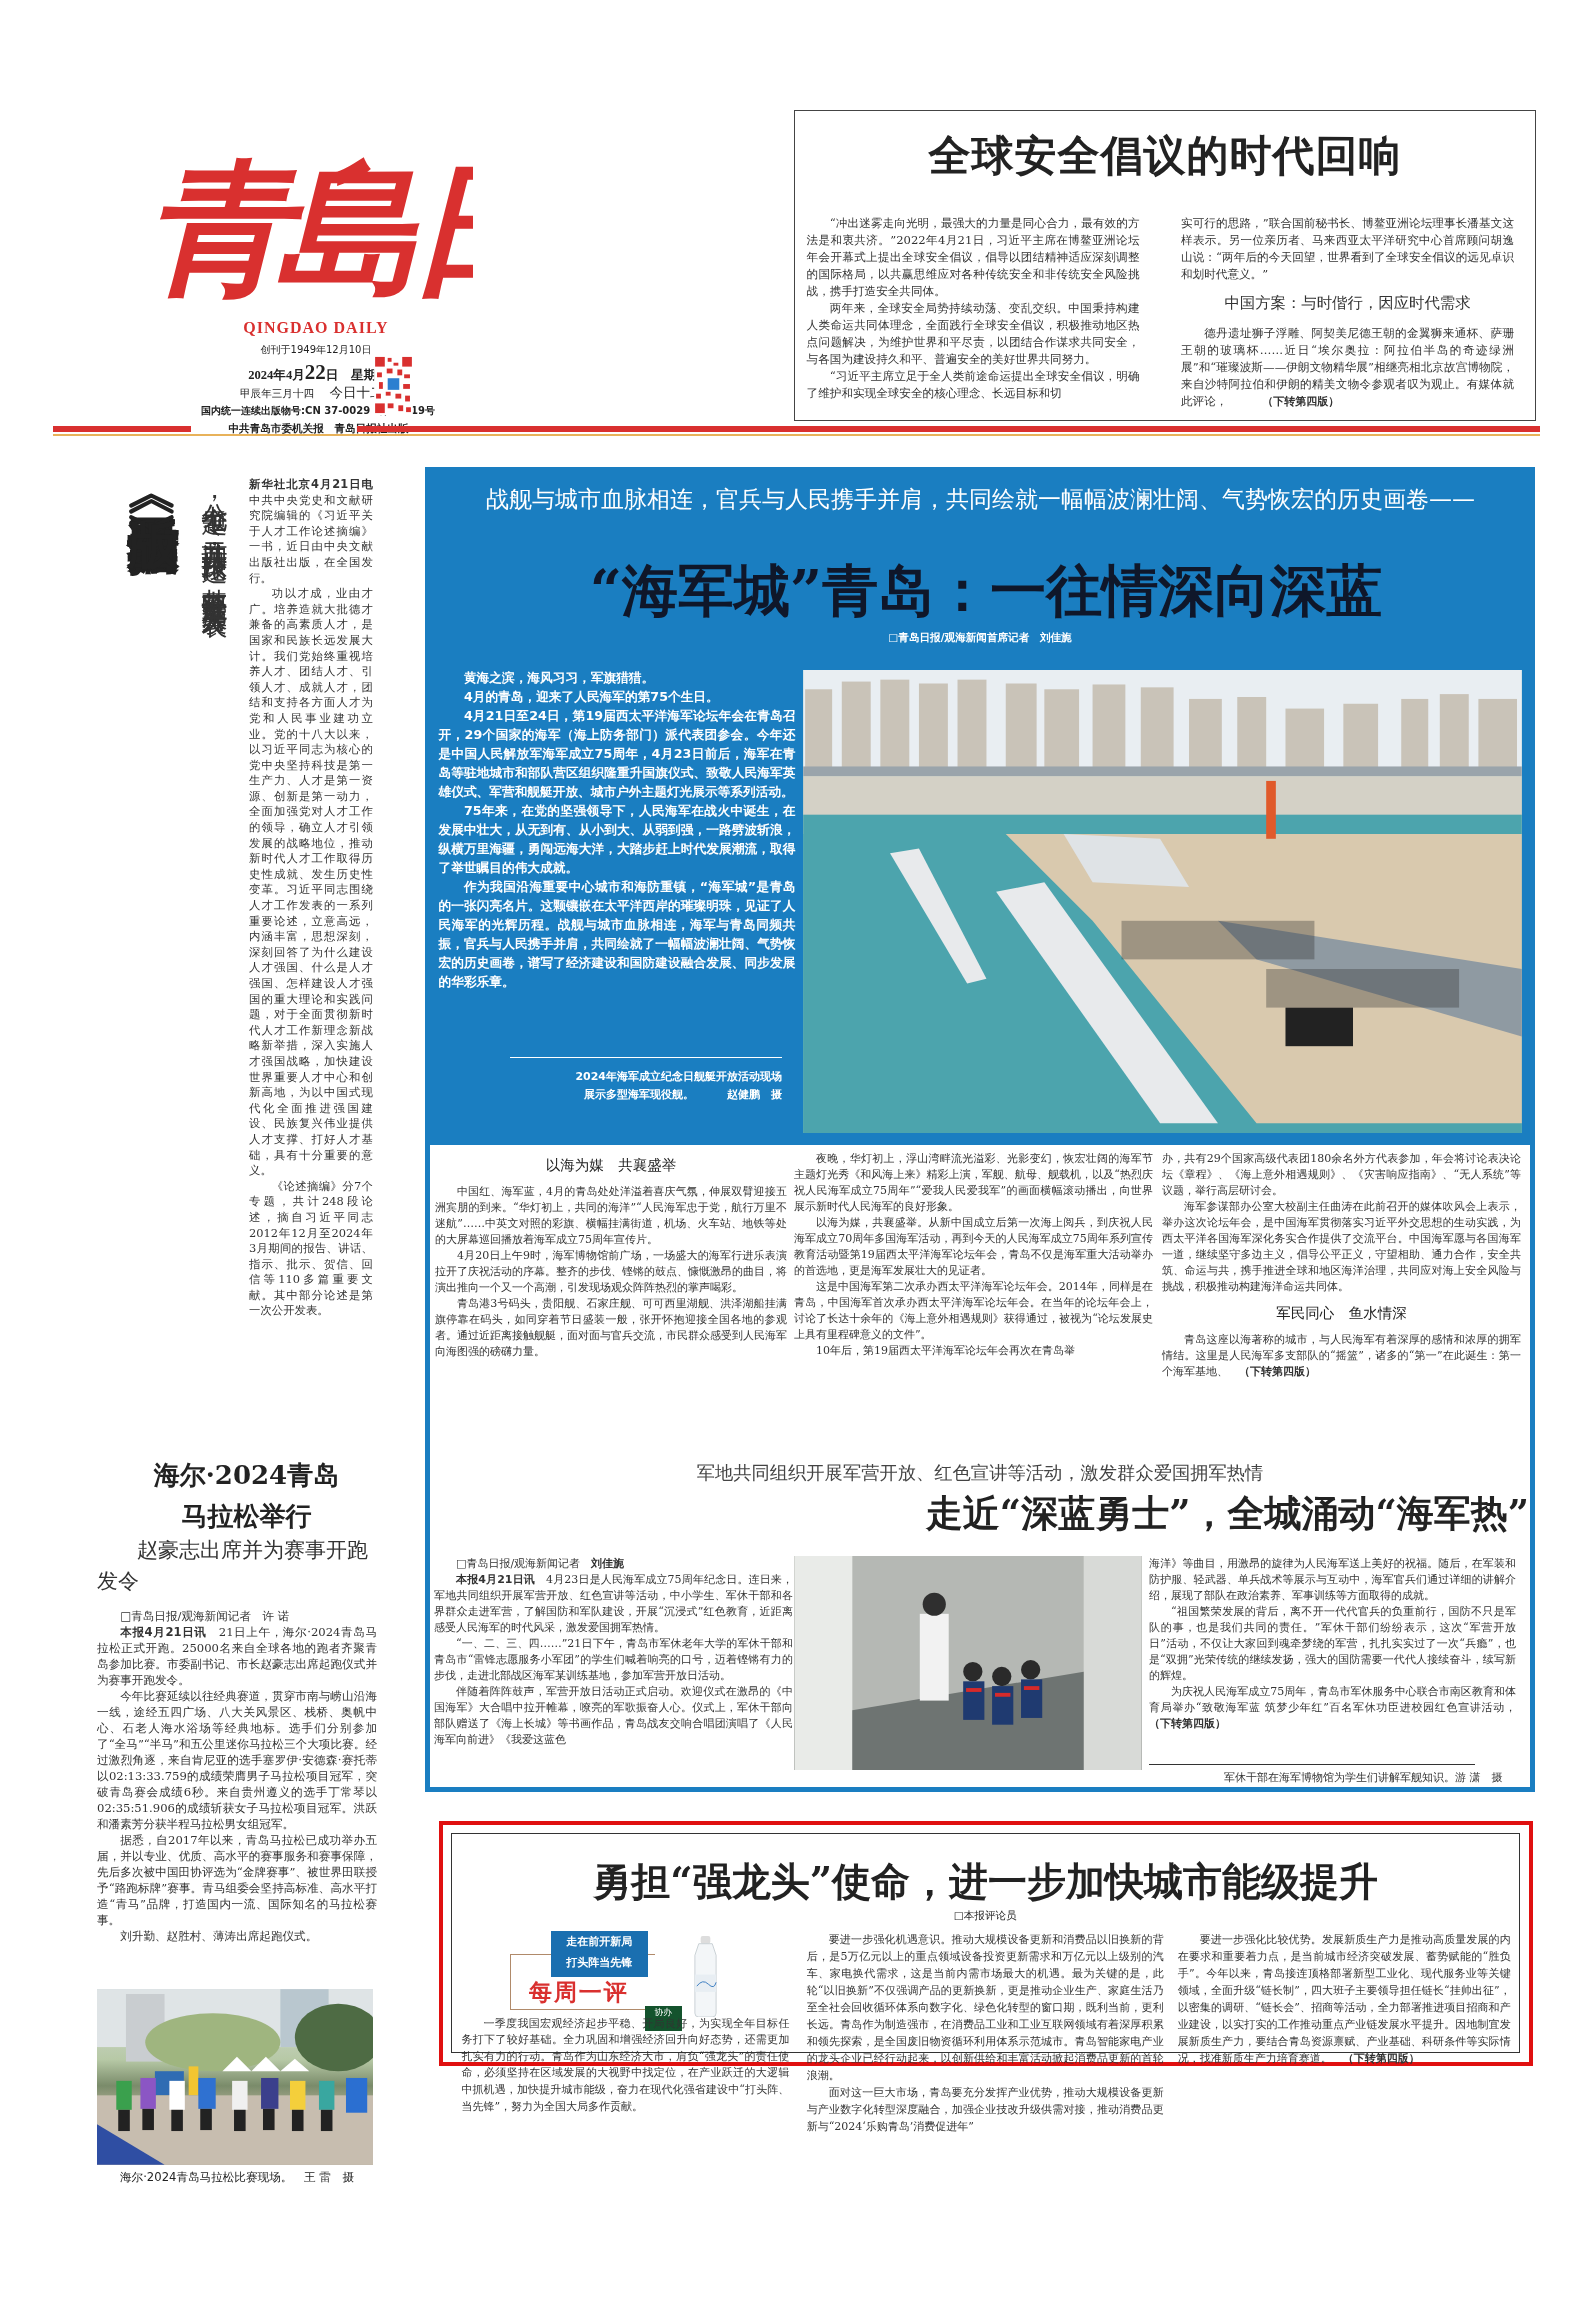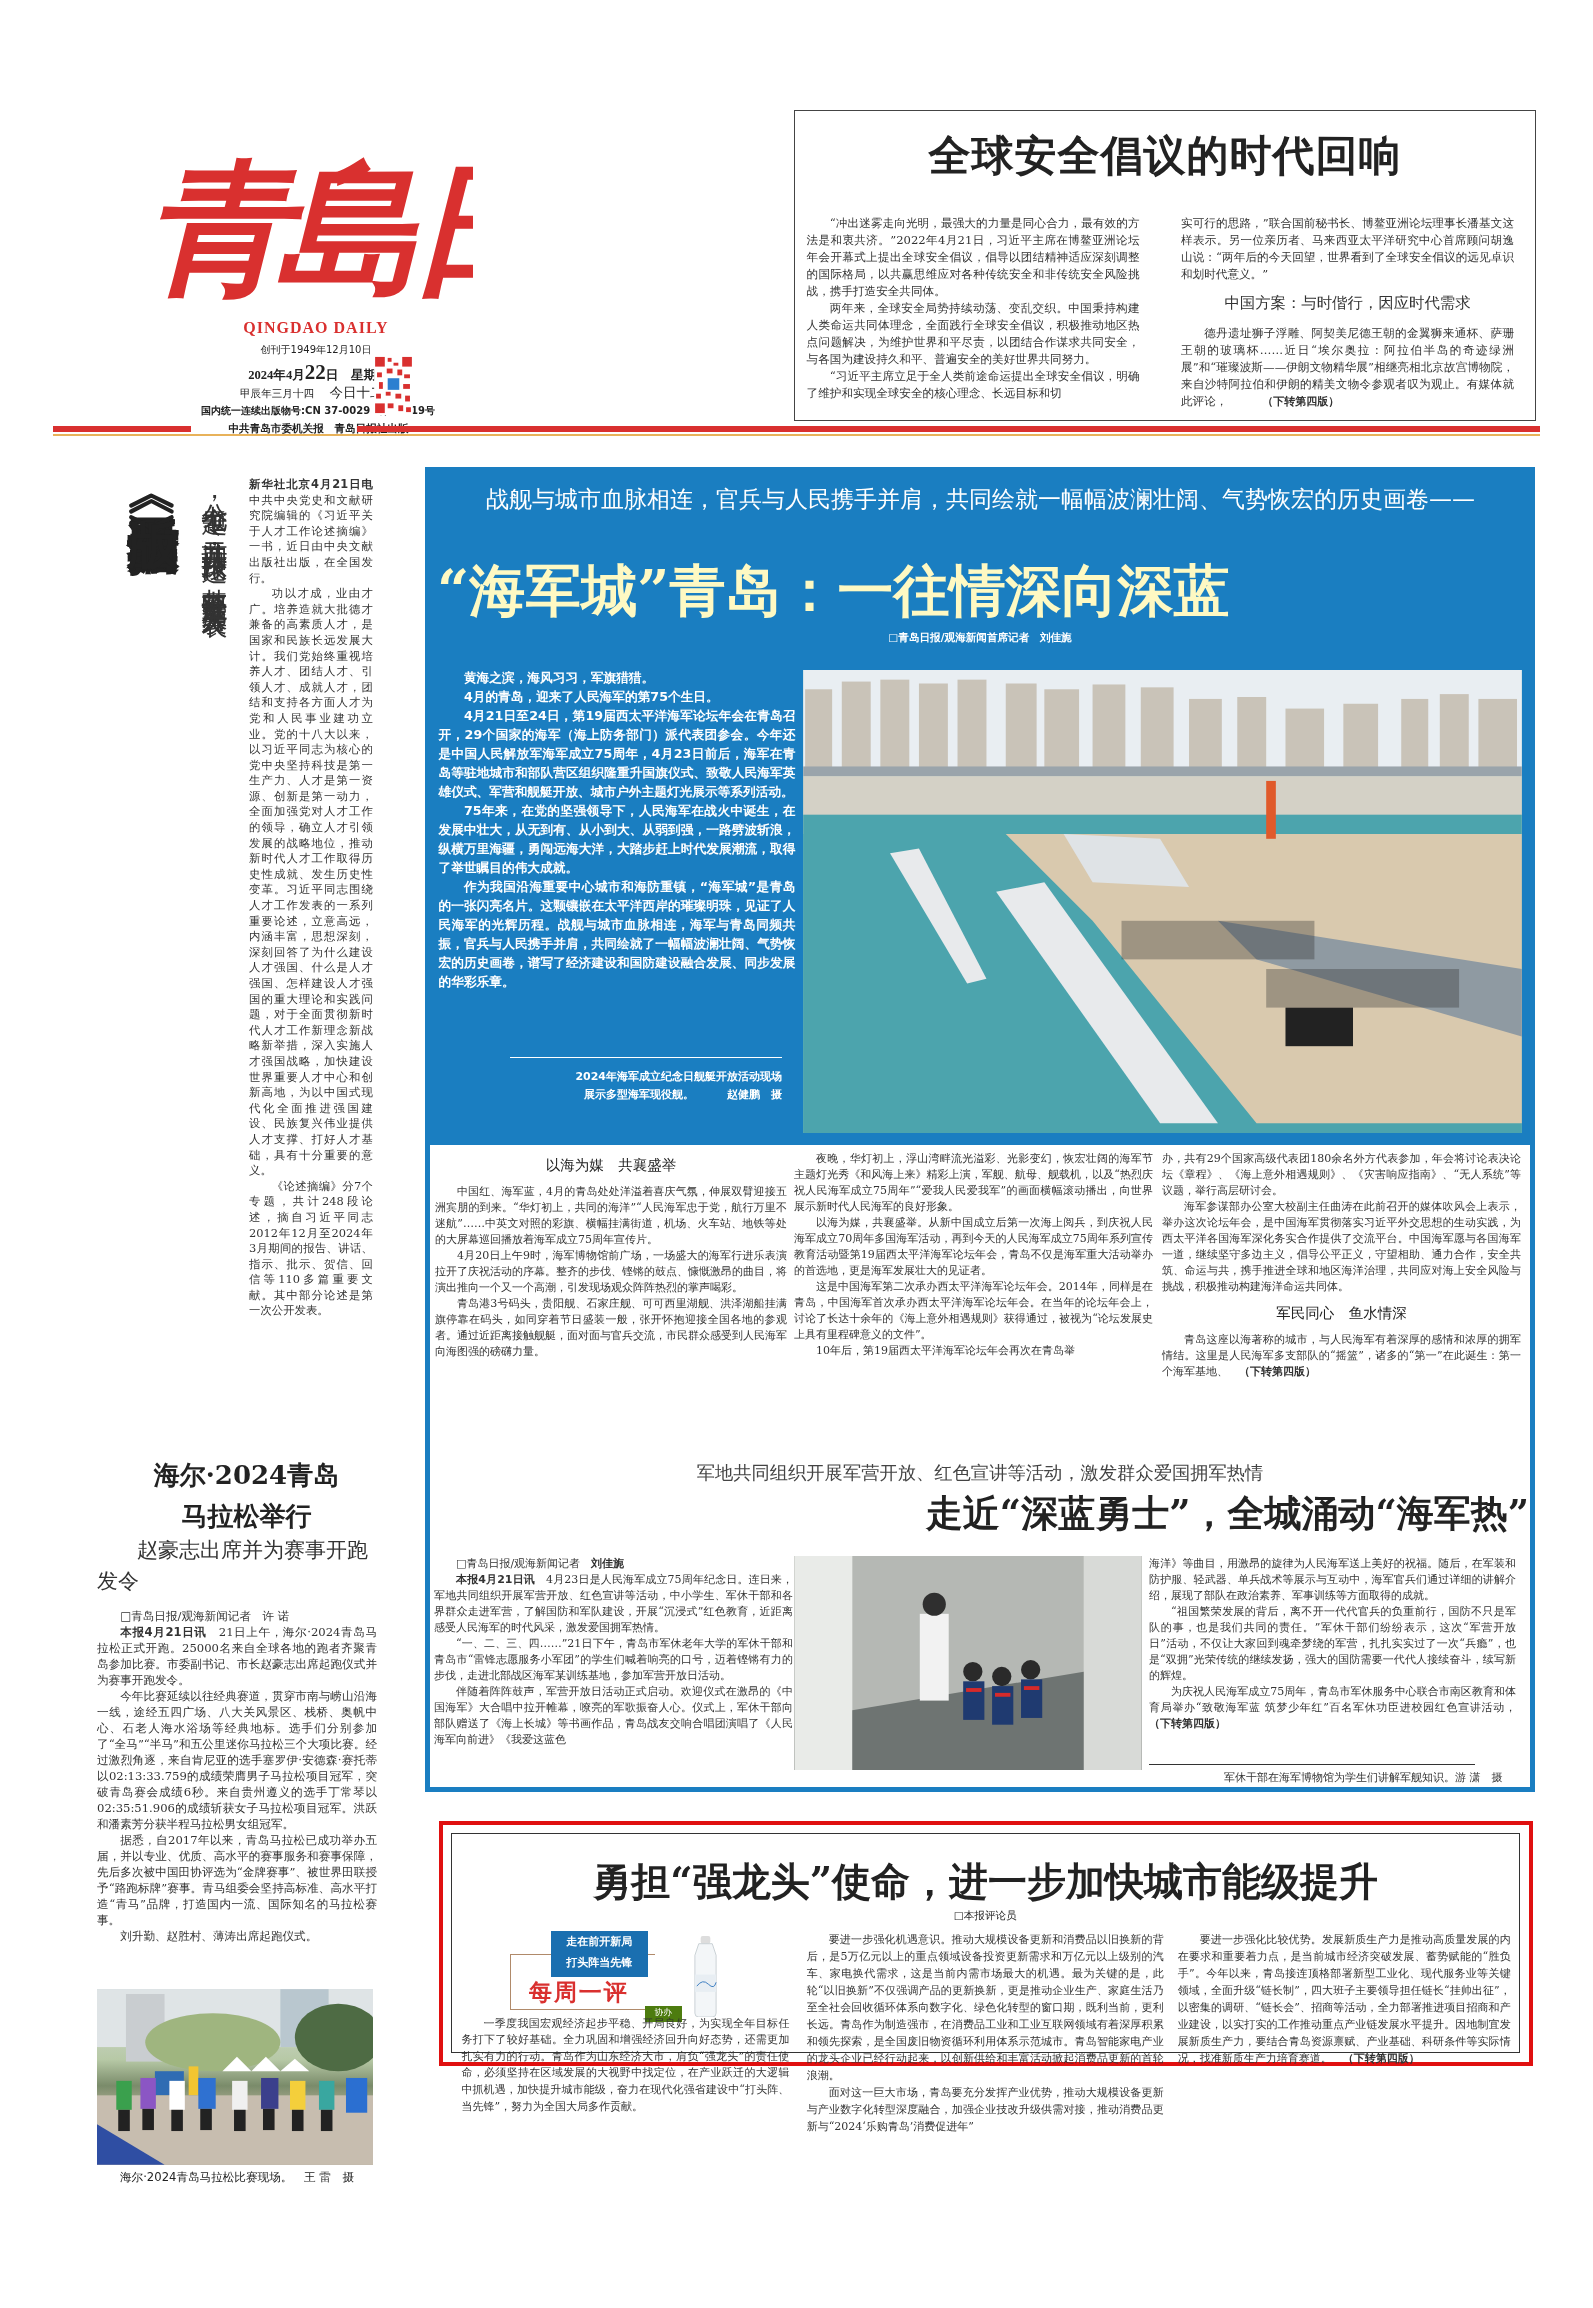--- a/index.html
+++ b/index.html
@@ -41,21 +41,21 @@
   
   #marathon-title { left: 116px; top: 1455px; width: 261px; text-align: center; font-size: 26px; font-weight: bold; line-height: 41px; }
   #marathon-sub { left: 97px; top: 1535px; width: 280px; font-size: 21px; line-height: 31px; color: #333; font-family: "DejaVu Sans", sans-serif; text-indent: 1.9em; }
   #marathon-body { left: 97px; top: 1608px; width: 280px; font-size: 11.6px; line-height: 16px; color: #333; }
   #marathon-photo { left: 97px; top: 1989px; width: 276px; height: 176px; background: linear-gradient(180deg,#d9dfe3 0%,#b7c9a6 40%,#7a8b6a 55%,#cfc4b0 75%,#b8b0a5 100%); overflow: hidden; }
   #marathon-caption { left: 97px; top: 2170px; width: 280px; text-align: center; font-size: 11.6px; font-family: "DejaVu Sans", sans-serif; }
 
   
   #navy-box { left: 425px; top: 467px; width: 1110px; height: 678px; background: #1a7ec1; }
   #navy-kicker { left: 17.4px; top: 13.5px; width: 1072px; font-size: 23px; line-height: 37px; color: #fff; font-family: "DejaVu Sans", sans-serif; text-indent: 1.9em; }
-  #navy-title { left: 0; top: 87px; width: 100%; text-align: left; font-size: 56px; font-weight: bold; color: #fef9c3; padding-left: 12px; }
+  #navy-title { left: 0; top: 87px; width: 100%; text-align: center; font-size: 56px; font-weight: bold; color: #0f172a; padding-left: 12px; }
   #navy-byline { left: 0; top: 164px; width: 100%; text-align: center; font-size: 10.6px; color: #fff; font-family: "DejaVu Sans", sans-serif; font-weight: bold; }
   #navy-body { left: 13.5px; top: 201px; width: 357px; color: #fff; font-size: 12.7px; line-height: 19px; font-weight: bold; font-family: "DejaVu Sans", sans-serif; }
   #navy-cap-rule { left: 85px; top: 590px; width: 272px; height: 1px; background: #fff; }
   #navy-caption { left: 85px; top: 601px; width: 272px; color: #fff; font-size: 11px; line-height: 18.3px; text-align: right; font-family: "DejaVu Sans", sans-serif; font-weight: bold; }
   #navy-photo { left: 378px; top: 203px; width: 719px; height: 463px; overflow: hidden; background: #6fb3c0; }
 
   
   #cont-panel { left: 431px; top: 1147px; width: 1098px; height: 307px; background: #fff; }
   .cp-col { top: 0px; font-size: 11px; line-height: 16px; color: #333; }
   .sect-h { text-align: center; font-size: 14.5px; font-family: "DejaVu Sans", sans-serif; text-indent: 0 !important; margin: 9.7px 0 11.6px; color: #222; }
@@ -311,21 +311,21 @@
   <div id="red-inner" class="abs">
     <div id="comment-title" class="abs">勇担“强龙头”使命，进一步加快城市能级提升</div>
     <div id="comment-byline" class="abs">□本报评论员</div>
     <div id="comment-badge" class="abs">
       <div class="abs" style="left:0;top:23px;width:145px;height:56px;border:1.9px solid #b08a6a;border-right:none;"></div>
       <div class="abs sans" style="left:41px;top:0;width:97px;height:46px;background:#1a6fb0;color:#fff;font-size:11px;line-height:21px;text-align:center;font-weight:bold;">
         <div>走在前开新局</div>
         <div>打头阵当先锋</div>
       </div>
       <div class="abs sans" style="left:19.3px;top:46px;width:126px;font-size:23px;font-weight:bold;color:#d9302f;letter-spacing:1.9px;">每周一评</div>
-      <div class="abs sans" style="left:135px;top:75px;width:37px;height:16px;background:#4d7c0f;color:#fff;font-size:8.7px;text-align:center;line-height:13.5px;">协办</div>
+      <div class="abs sans" style="left:135px;top:75px;width:37px;height:25px;background:#14532d;color:#fff;font-size:8.7px;text-align:center;line-height:13.5px;">协办</div>
       <svg class="abs" style="left:179px;top:5.8px;" width="33" height="81" viewBox="0 0 34 84">
         <rect x="12" y="0" width="10" height="8" rx="2" fill="#ddd"></rect>
         <path d="M10 8 H24 L28 20 V80 Q28 84 24 84 H10 Q6 84 6 80 V20 Z" fill="#f3f6f8" stroke="#c9d0d4"></path>
         <rect x="6" y="40" width="22" height="18" fill="#e8eef3"></rect>
         <path d="M8 52 Q14 44 20 50 T28 48" stroke="#3a7cc0" fill="none"></path>
       </svg>
     </div>
     <div id="comment-lead" class="abs">
       <p class="body">一季度我国宏观经济起步平稳、开局良好，为实现全年目标任务打下了较好基础。全力巩固和增强经济回升向好态势，还需更加扎实有力的行动。青岛作为山东经济大市，肩负“强龙头”的责任使命，必须坚持在区域发展的大视野中找定位，在产业跃迁的大逻辑中抓机遇，加快提升城市能级，奋力在现代化强省建设中“打头阵、当先锋”，努力为全国大局多作贡献。</p>
     </div>

